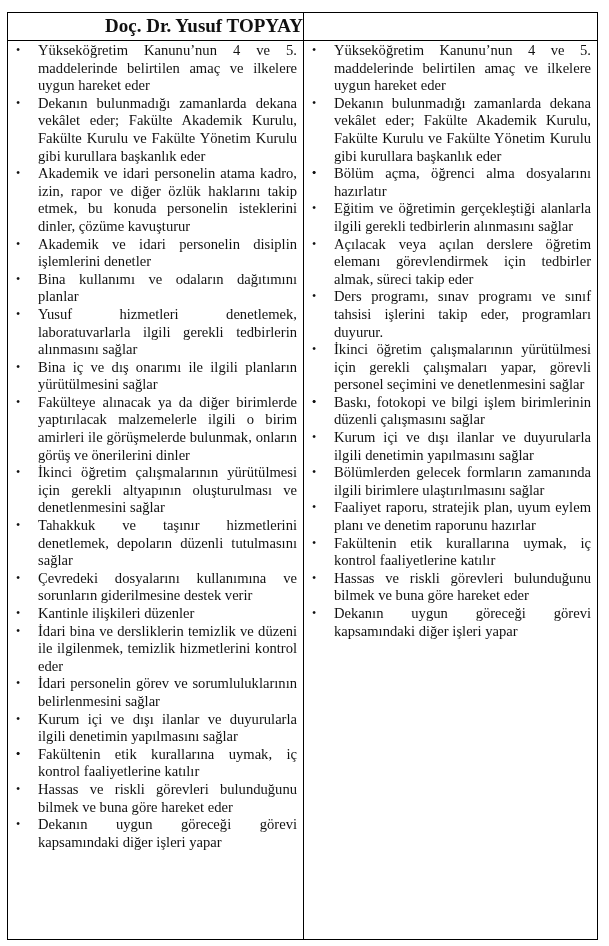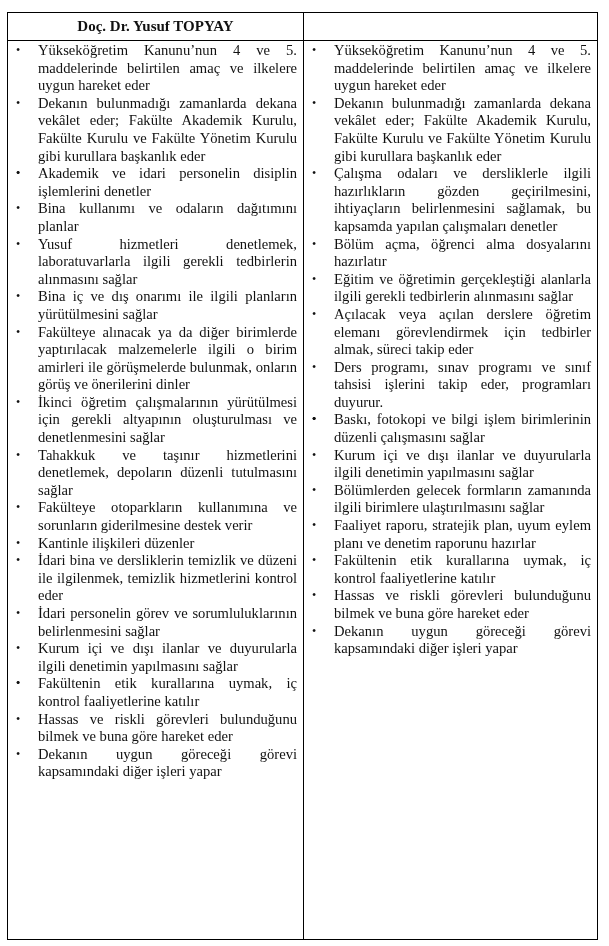--- a/index.html
+++ b/index.html
@@ -1,21 +1,21 @@
 <!DOCTYPE html>
 <html><head>
 <meta charset="utf-8">
 <style>
   html, body { margin: 0; padding: 0; background: #ffffff; }
   body { width: 609px; height: 946px; position: relative; overflow: hidden;
          font-family: "Liberation Serif", "DejaVu Serif", serif; color: #111; }
   .tbl { position: absolute; left: 7px; top: 12px; width: 591px; height: 928px;
          border: 1px solid #000; box-sizing: border-box; display: flex; flex-direction: column; }
   .hdr { display: flex; height: 28px; border-bottom: 1px solid #000; box-sizing: border-box; }
-  .hdr .cell { flex: 1; text-align: center; font-weight: bold; font-size: 15px; line-height: 22px; padding-top: 2px; }
+  .hdr .cell { flex: 1; text-align: right; font-weight: bold; font-size: 19px; line-height: 22px; padding-top: 2px; }
   .hdr .cell:first-child { border-right: 1px solid #000; flex: 0 0 296px; box-sizing: border-box; }
   .body { display: flex; flex: 1; }
   .col { flex: 1; box-sizing: border-box; padding: 0 6px 0 0; }
   .col:first-child { flex: 0 0 296px; border-right: 1px solid #000; }
   ul { list-style: none; margin: 0; padding: 1px 0 0 0; }
   li { position: relative; padding-left: 30px; font-size: 14.6px; line-height: 17.6px;
        text-align: justify; margin: 0; }
   li .bullet { position: absolute; left: 8px; top: 0; font-size: 12px; line-height: 17.6px; }
 </style>
 </head>
@@ -23,49 +23,49 @@
 
 <div class="tbl">
   <div class="hdr">
     <div class="cell">Doç. Dr. Yusuf TOPYAY</div>
   </div>
   <div class="body">
     <div class="col">
       <ul>
           <li><span class="bullet">•</span><span>Yükseköğretim Kanunu’nun 4 ve 5. maddelerinde belirtilen amaç ve ilkelere uygun hareket eder</span></li>
           <li><span class="bullet">•</span><span>Dekanın bulunmadığı zamanlarda dekana vekâlet eder; Fakülte Akademik Kurulu, Fakülte Kurulu ve Fakülte Yönetim Kurulu gibi kurullara başkanlık eder</span></li>
-          <li><span class="bullet">•</span></li>
+          <li><span class="bullet">•</span><span>Akademik ve idari personelin atama kadro, izin, rapor ve diğer özlük haklarını takip etmek, bu konuda personelin isteklerini dinler, çözüme kavuşturur</span></li>
           <li><span class="bullet">•</span><span>Akademik ve idari personelin disiplin işlemlerini denetler</span></li>
           <li><span class="bullet">•</span><span>Bina kullanımı ve odaların dağıtımını planlar</span></li>
           <li><span class="bullet">•</span><span>Yusuf hizmetleri denetlemek, laboratuvarlarla ilgili gerekli tedbirlerin alınmasını sağlar</span></li>
           <li><span class="bullet">•</span><span>Bina iç ve dış onarımı ile ilgili planların yürütülmesini sağlar</span></li>
           <li><span class="bullet">•</span><span>Fakülteye alınacak ya da diğer birimlerde yaptırılacak malzemelerle ilgili o birim amirleri ile görüşmelerde bulunmak, onların görüş ve önerilerini dinler</span></li>
           <li><span class="bullet">•</span><span>İkinci öğretim çalışmalarının yürütülmesi için gerekli altyapının oluşturulması ve denetlenmesini sağlar</span></li>
           <li><span class="bullet">•</span><span>Tahakkuk ve taşınır hizmetlerini denetlemek, depoların düzenli tutulmasını sağlar</span></li>
-          <li><span class="bullet">•</span><span>Fakülteye otoparkların kullanımına ve sorunların giderilmesine destek verir</span></li>
+          <li><span class="bullet">•</span><span>Çevredeki dosyalarını kullanımına ve sorunların giderilmesine destek verir</span></li>
           <li><span class="bullet">•</span><span>Kantinle ilişkileri düzenler</span></li>
           <li><span class="bullet">•</span><span>İdari bina ve dersliklerin temizlik ve düzeni ile ilgilenmek, temizlik hizmetlerini kontrol eder</span></li>
           <li><span class="bullet">•</span><span>İdari personelin görev ve sorumluluklarının belirlenmesini sağlar</span></li>
           <li><span class="bullet">•</span><span>Kurum içi ve dışı ilanlar ve duyurularla ilgili denetimin yapılmasını sağlar</span></li>
           <li><span class="bullet">•</span></li>
           <li><span class="bullet">•</span><span>Fakültenin etik kurallarına uymak, iç kontrol faaliyetlerine katılır</span></li>
           <li><span class="bullet">•</span><span>Hassas ve riskli görevleri bulunduğunu bilmek ve buna göre hareket eder</span></li>
           <li><span class="bullet">•</span><span>Dekanın uygun göreceği görevi kapsamındaki diğer işleri yapar</span></li>
         </ul>
     </div>
     <div class="col">
       <ul>
           <li><span class="bullet">•</span><span>Yükseköğretim Kanunu’nun 4 ve 5. maddelerinde belirtilen amaç ve ilkelere uygun hareket eder</span></li>
           <li><span class="bullet">•</span><span>Dekanın bulunmadığı zamanlarda dekana vekâlet eder; Fakülte Akademik Kurulu, Fakülte Kurulu ve Fakülte Yönetim Kurulu gibi kurullara başkanlık eder</span></li>
-          <li><span class="bullet">•</span><span>Çalışma odaları ve dersliklerle ilgili hazırlıkların gözden geçirilmesini, ihtiyaçların belirlenmesini sağlamak, bu kapsamda yapılan çalışmaları denetler</span></li>
+          <li><span class="bullet">•</span></li>
           <li><span class="bullet">•</span><span>Bölüm açma, öğrenci alma dosyalarını hazırlatır</span></li>
           <li><span class="bullet">•</span><span>Eğitim ve öğretimin gerçekleştiği alanlarla ilgili gerekli tedbirlerin alınmasını sağlar</span></li>
           <li><span class="bullet">•</span><span>Açılacak veya açılan derslere öğretim elemanı görevlendirmek için tedbirler almak, süreci takip eder</span></li>
           <li><span class="bullet">•</span><span>Ders programı, sınav programı ve sınıf tahsisi işlerini takip eder, programları duyurur.</span></li>
-          <li><span class="bullet">•</span></li>
+          <li><span class="bullet">•</span><span>İkinci öğretim çalışmalarının yürütülmesi için gerekli çalışmaları yapar, görevli personel seçimini ve denetlenmesini sağlar</span></li>
           <li><span class="bullet">•</span></li>
           <li><span class="bullet">•</span><span>Baskı, fotokopi ve bilgi işlem birimlerinin düzenli çalışmasını sağlar</span></li>
           <li><span class="bullet">•</span><span>Kurum içi ve dışı ilanlar ve duyurularla ilgili denetimin yapılmasını sağlar</span></li>
           <li><span class="bullet">•</span><span>Bölümlerden gelecek formların zamanında ilgili birimlere ulaştırılmasını sağlar</span></li>
           <li><span class="bullet">•</span><span>Faaliyet raporu, stratejik plan, uyum eylem planı ve denetim raporunu hazırlar</span></li>
           <li><span class="bullet">•</span><span>Fakültenin etik kurallarına uymak, iç kontrol faaliyetlerine katılır</span></li>
           <li><span class="bullet">•</span><span>Hassas ve riskli görevleri bulunduğunu bilmek ve buna göre hareket eder</span></li>
           <li><span class="bullet">•</span><span>Dekanın uygun göreceği görevi kapsamındaki diğer işleri yapar</span></li>
         </ul>
     </div>

